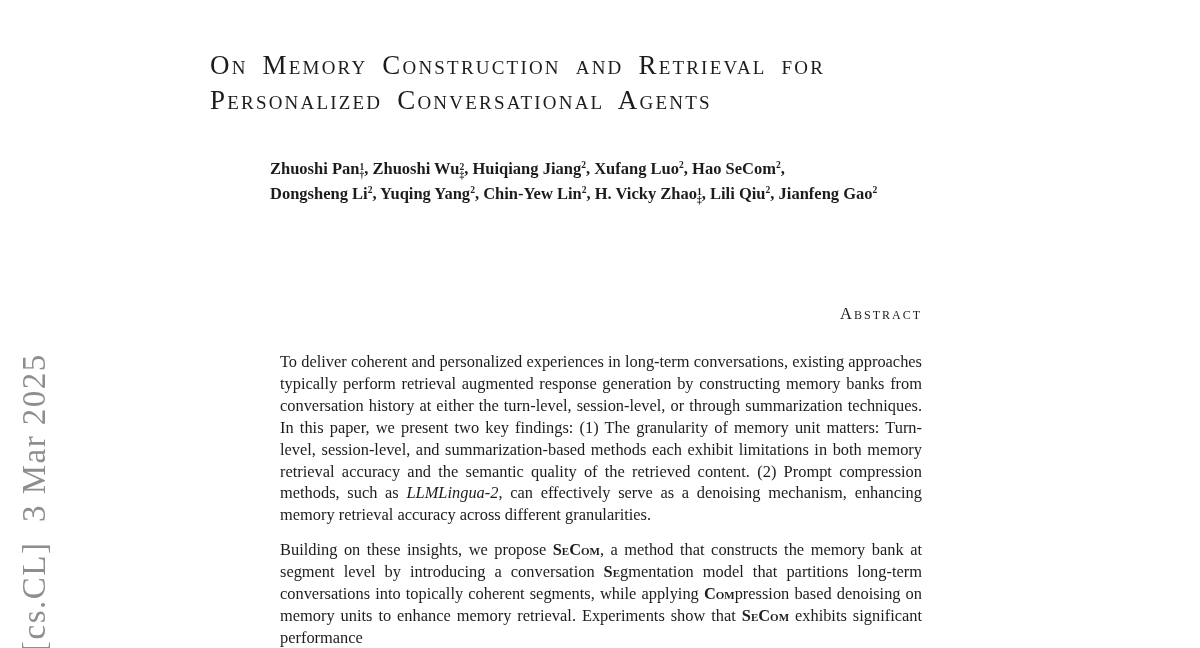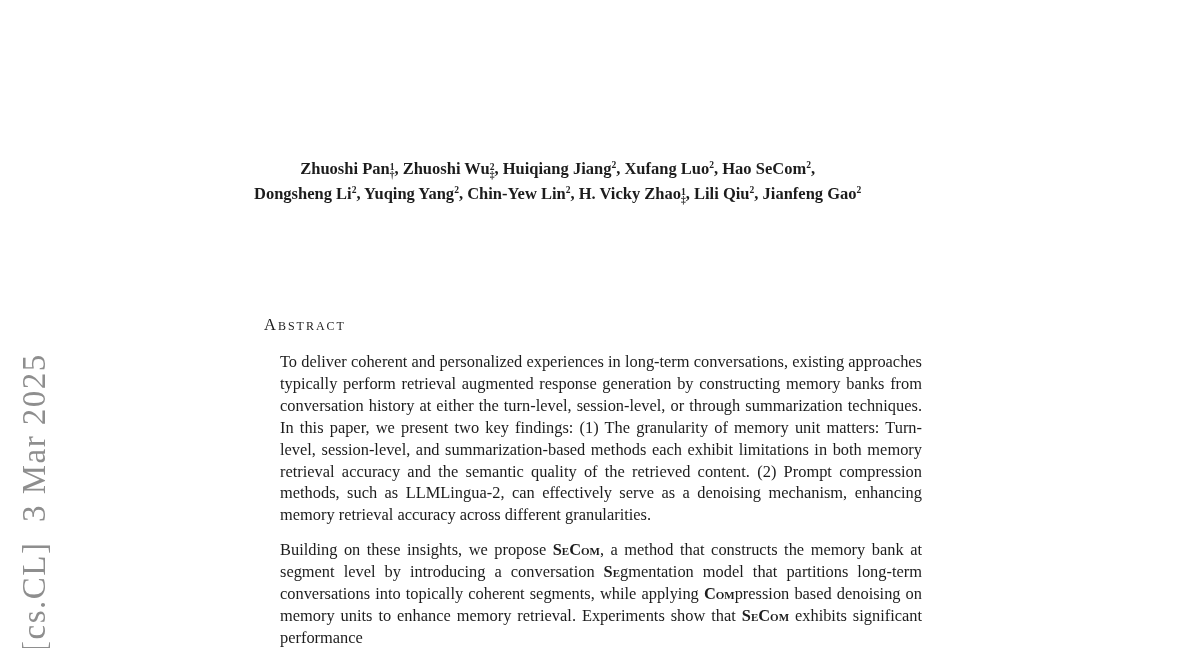--- a/index.html
+++ b/index.html
@@ -22,57 +22,60 @@
     font-size:33px;letter-spacing:1.5px;white-space:nowrap;
     color:var(--watermark);
   }
   .title{
     position:absolute;left:210px;top:48px;
     font-size:27px;line-height:35px;
     font-variant:small-caps;letter-spacing:2.2px;word-spacing:6px;
     color:var(--text);
   }
   .authors{
-    position:absolute;left:254px;top:156px;
+    position:absolute;left:270px;top:156px;
     font-size:16.5px;line-height:25px;font-weight:700;
     white-space:nowrap;
-    text-align:center;
   }
   .affiliation{
     position:absolute;left:212px;top:228px;
     font-family:"Liberation Mono","DejaVu Sans Mono",monospace;
     font-size:15px;letter-spacing:0.5px;white-space:nowrap;
     color:var(--affiliation);
   }
   .abstract-heading{
-    position:absolute;left:264px;top:304px;width:642px;
-    text-align:left;font-size:16.5px;
-    font-variant:small-caps;letter-spacing:2px;margin-top:11px;
+    position:absolute;left:280px;top:304px;width:642px;
+    text-align:right;font-size:16.5px;
+    font-variant:small-caps;letter-spacing:2px;
   }
   .abstract-body{
     position:absolute;left:280px;top:351px;width:642px;
     font-size:16.4px;line-height:21.9px;
     text-align:justify;
   }
   .abstract-body p + p{margin-top:13px;}
-  .seg-italic{}
+  .seg-italic{font-style:italic;}
   .seg-scbold{font-weight:700;font-variant:small-caps;}
   .seg-sup{font-size:58%;vertical-align:super;line-height:0;}
   .stack{
     display:inline-flex;flex-direction:column;align-items:flex-start;
     font-size:58%;line-height:0.82;vertical-align:0.42em;
   }
 </style>
 </head>
 <body>
 
 <div class="page">
 
   <div class="watermark">[cs.CL]&nbsp;&nbsp;3 Mar 2025</div>
 
+  <div class="title">
+    <div>On Memory Construction and Retrieval for</div>
+    <div>Personalized Conversational Agents</div>
+  </div>
 
   <div class="authors">
     <div><span>Zhuoshi Pan</span><span class="stack">
           <span>1</span>
           <span>†</span>
         </span><span>, Zhuoshi Wu</span><span class="stack">
           <span>2</span>
           <span>‡</span>
         </span><span>, Huiqiang Jiang</span><span class="seg-sup">2</span><span>, Xufang Luo</span><span class="seg-sup">2</span><span>, Hao SeCom</span><span class="seg-sup">2</span><span>,</span></div>
     <div><span>Dongsheng Li</span><span class="seg-sup">2</span><span>, Yuqing Yang</span><span class="seg-sup">2</span><span>, Chin-Yew Lin</span><span class="seg-sup">2</span><span>, H. Vicky Zhao</span><span class="stack">

